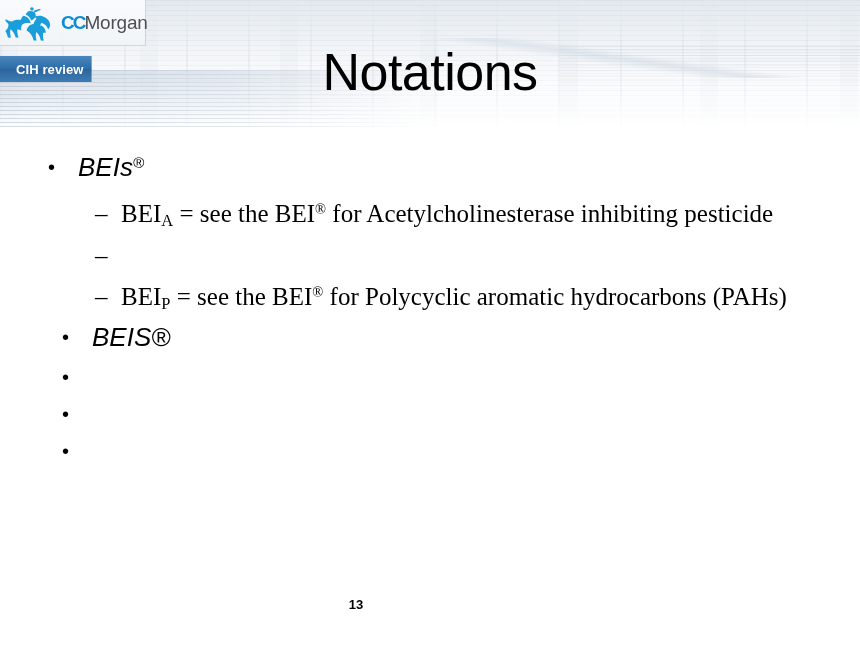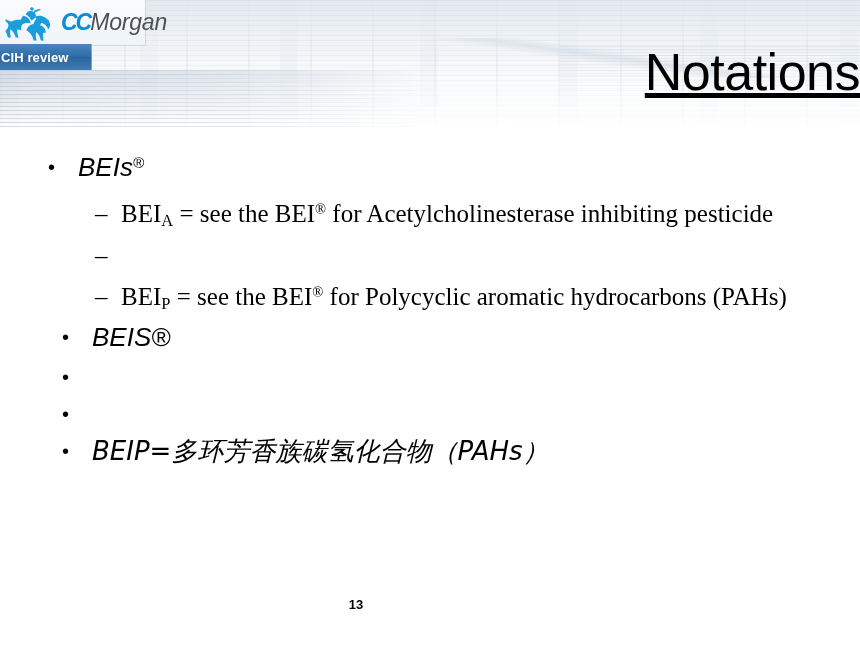--- a/index.html
+++ b/index.html
@@ -87,63 +87,61 @@
     width: 145px; height: 45px;
     background: linear-gradient(180deg, rgba(252,253,254,0.92) 0%, rgba(240,244,248,0.88) 100%);
     border-right: 1px solid rgba(170,185,200,0.55);
     border-bottom: 1px solid rgba(170,185,200,0.55);
     display: flex;
     align-items: center;
   }
   #logo-mark { width: 56px; height: 38px; margin-left: 4px; flex: none; }
   #logo-word {
     font-family: "Liberation Sans", sans-serif;
-    font-size: 23px;
+    font-size: 19px;
     letter-spacing: -0.2px;
     white-space: nowrap;
     margin-left: 1px;
-    font-style: italic;
   }
   #logo-word .cc { color: #0b8cd6; font-weight: bold; letter-spacing: -2px; }
   #logo-word .mg { color: #4c5056; }
 
   
   #cih-tab {
     position: absolute;
-    left: 0; top: 44px;
+    left: 0; top: 56px;
     width: 92px; height: 26px;
     background: linear-gradient(180deg, #4b86bd 0%, #2e6da8 48%, #2c659c 52%, #3f7cb4 100%);
     border-right: 1px solid rgba(255,255,255,0.35);
     display: flex;
     align-items: center;
     box-sizing: border-box;
-    padding-left: 1px;
+    padding-left: 16px;
   }
   #cih-tab-label {
     color: #ffffff;
     font-family: "Liberation Sans", sans-serif;
     font-size: 13px;
     font-weight: bold;
     letter-spacing: 0.1px;
     white-space: nowrap;
   }
 
   
   #slide-title {
     position: absolute;
     left: 0; top: 46px;
     width: 860px;
-    text-align: right;
+    text-align: center;
     font-family: "Liberation Sans", sans-serif;
     font-size: 52px;
     color: #000000;
     letter-spacing: -0.5px;
     line-height: 1;
     z-index: 5;
-    text-decoration: underline;
   }
 
   
   #slide-body {
     position: absolute;
     left: 0; top: 150px;
     width: 860px;
     color: #000000;
   }
 
@@ -292,18 +290,17 @@
   <div class="gap-f"></div>
 
   <div class="lvl1 lvl1-b">
     <span class="mk">•</span>
   </div>
 
   <div class="gap-g"></div>
 
   <div class="lvl1 lvl1-b">
     <span class="mk">•</span>
-    <span class="tx cjk">BEIP=多环芳香族碳氢化合物（PAHs）</span>
   </div>
 
 </div>
 
 <div id="page-number">13</div>
 
 </body></html>

